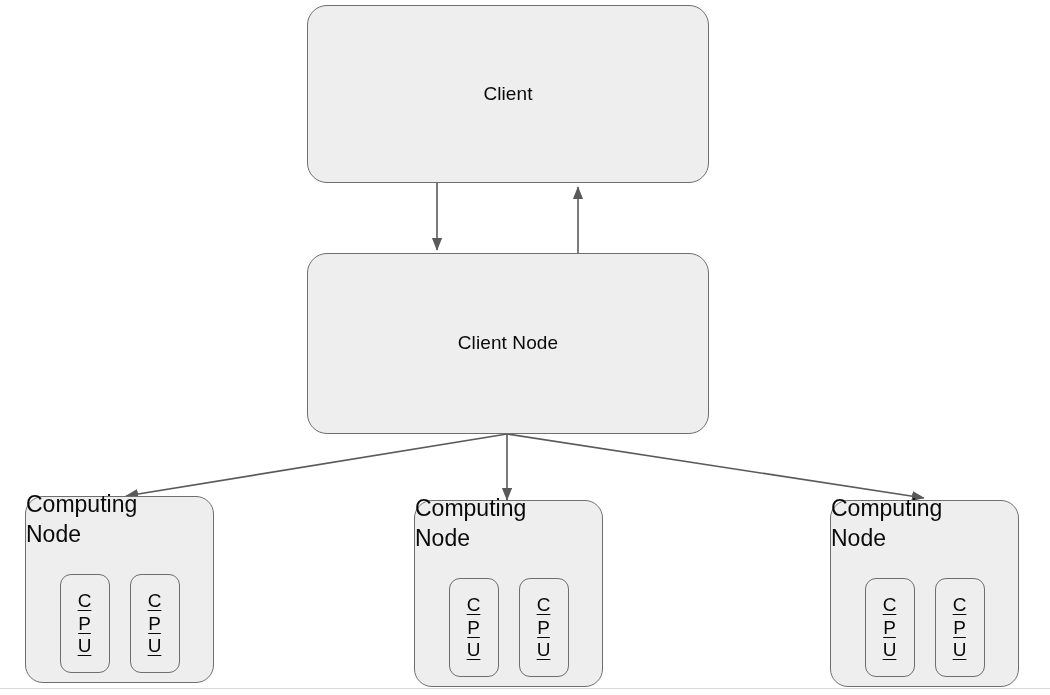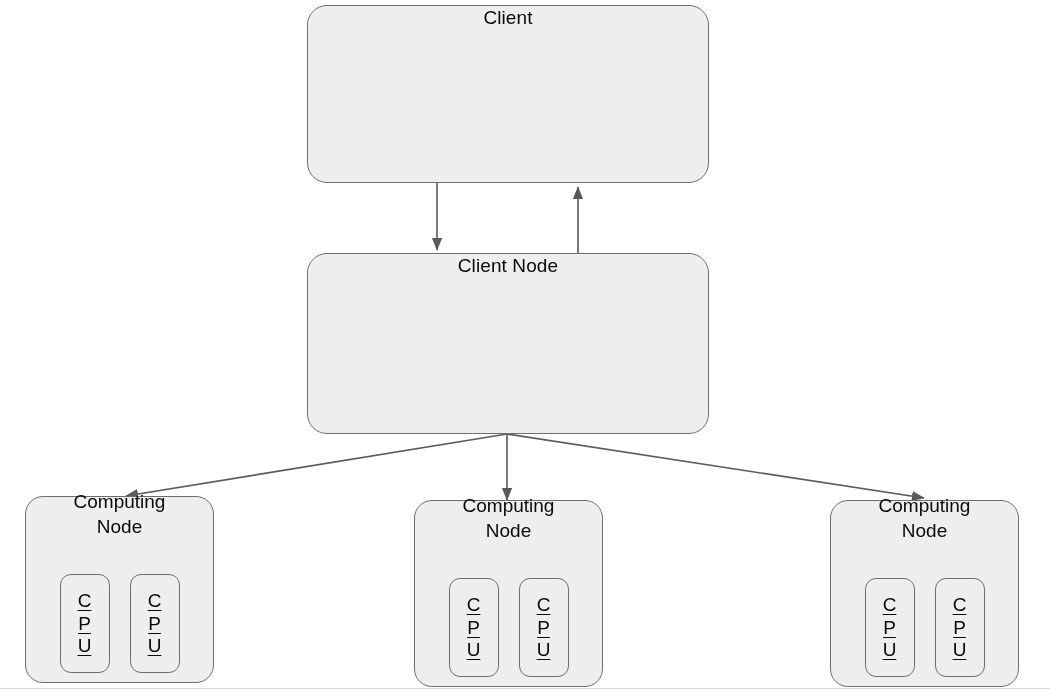--- a/index.html
+++ b/index.html
@@ -28,20 +28,21 @@
   }
 
   
   .node {
     position: absolute;
     box-sizing: border-box;
     background: #EEEEEE;
     border: 1.3px solid #6E6E6E;
     border-radius: 20px;
     display: flex;
+    align-items: center;
     justify-content: center;
   }
   .node-label {
     font-size: 19px;
     color: #0a0a0a;
     line-height: 1.28;
     text-align: center;
     letter-spacing: .1px;
     white-space: pre-line;
   }
@@ -54,22 +55,22 @@
   .compute-node {
     border-radius: 18px;
     align-items: flex-start;
     justify-content: center;
   }
   .compute-title {
     position: absolute;
     top: -8px;
     left: 0;
     right: 0;
-    text-align: center;
-    font-size: 19px;
+    text-align: left;
+    font-size: 23px;
     line-height: 1.32;
     color: #0a0a0a;
     white-space: pre-line;
   }
   #compute-node-1 { left: 25px;  top: 496px; width: 189px; height: 187px; }
   #compute-node-2 { left: 414px; top: 500px; width: 189px; height: 187px; }
   #compute-node-3 { left: 830px; top: 500px; width: 189px; height: 187px; }
 
   .cpu-row {
     position: absolute;

